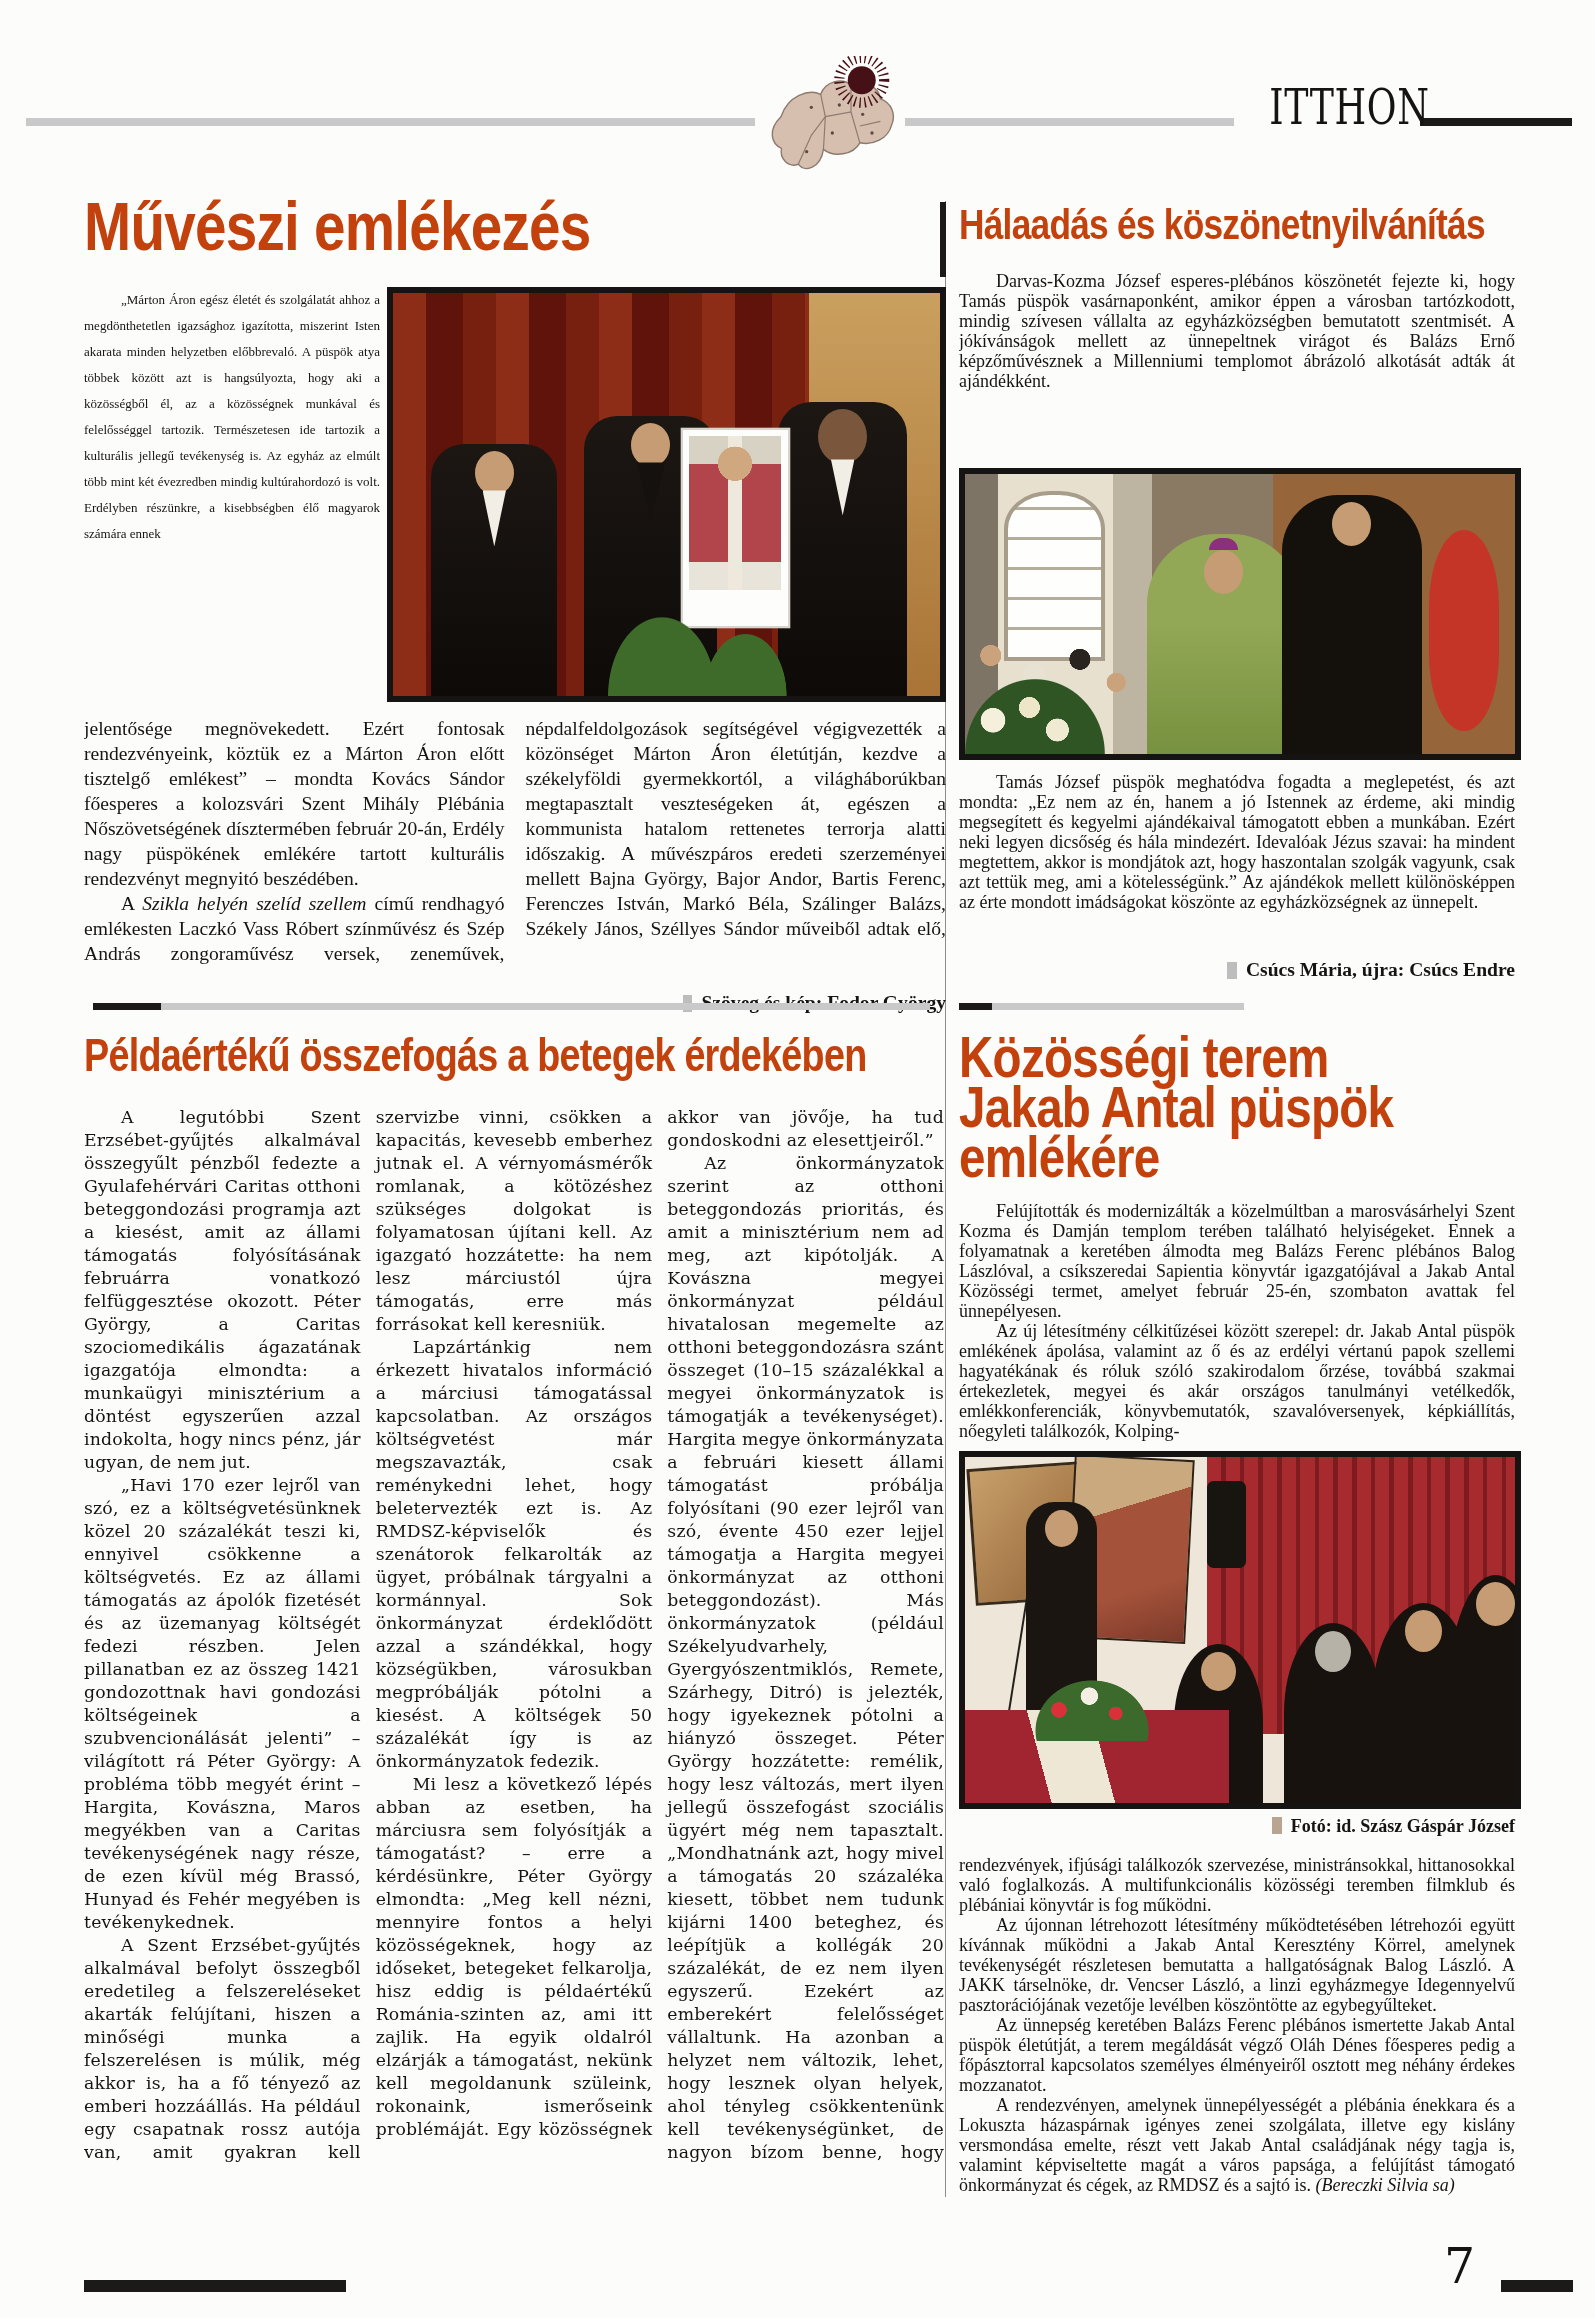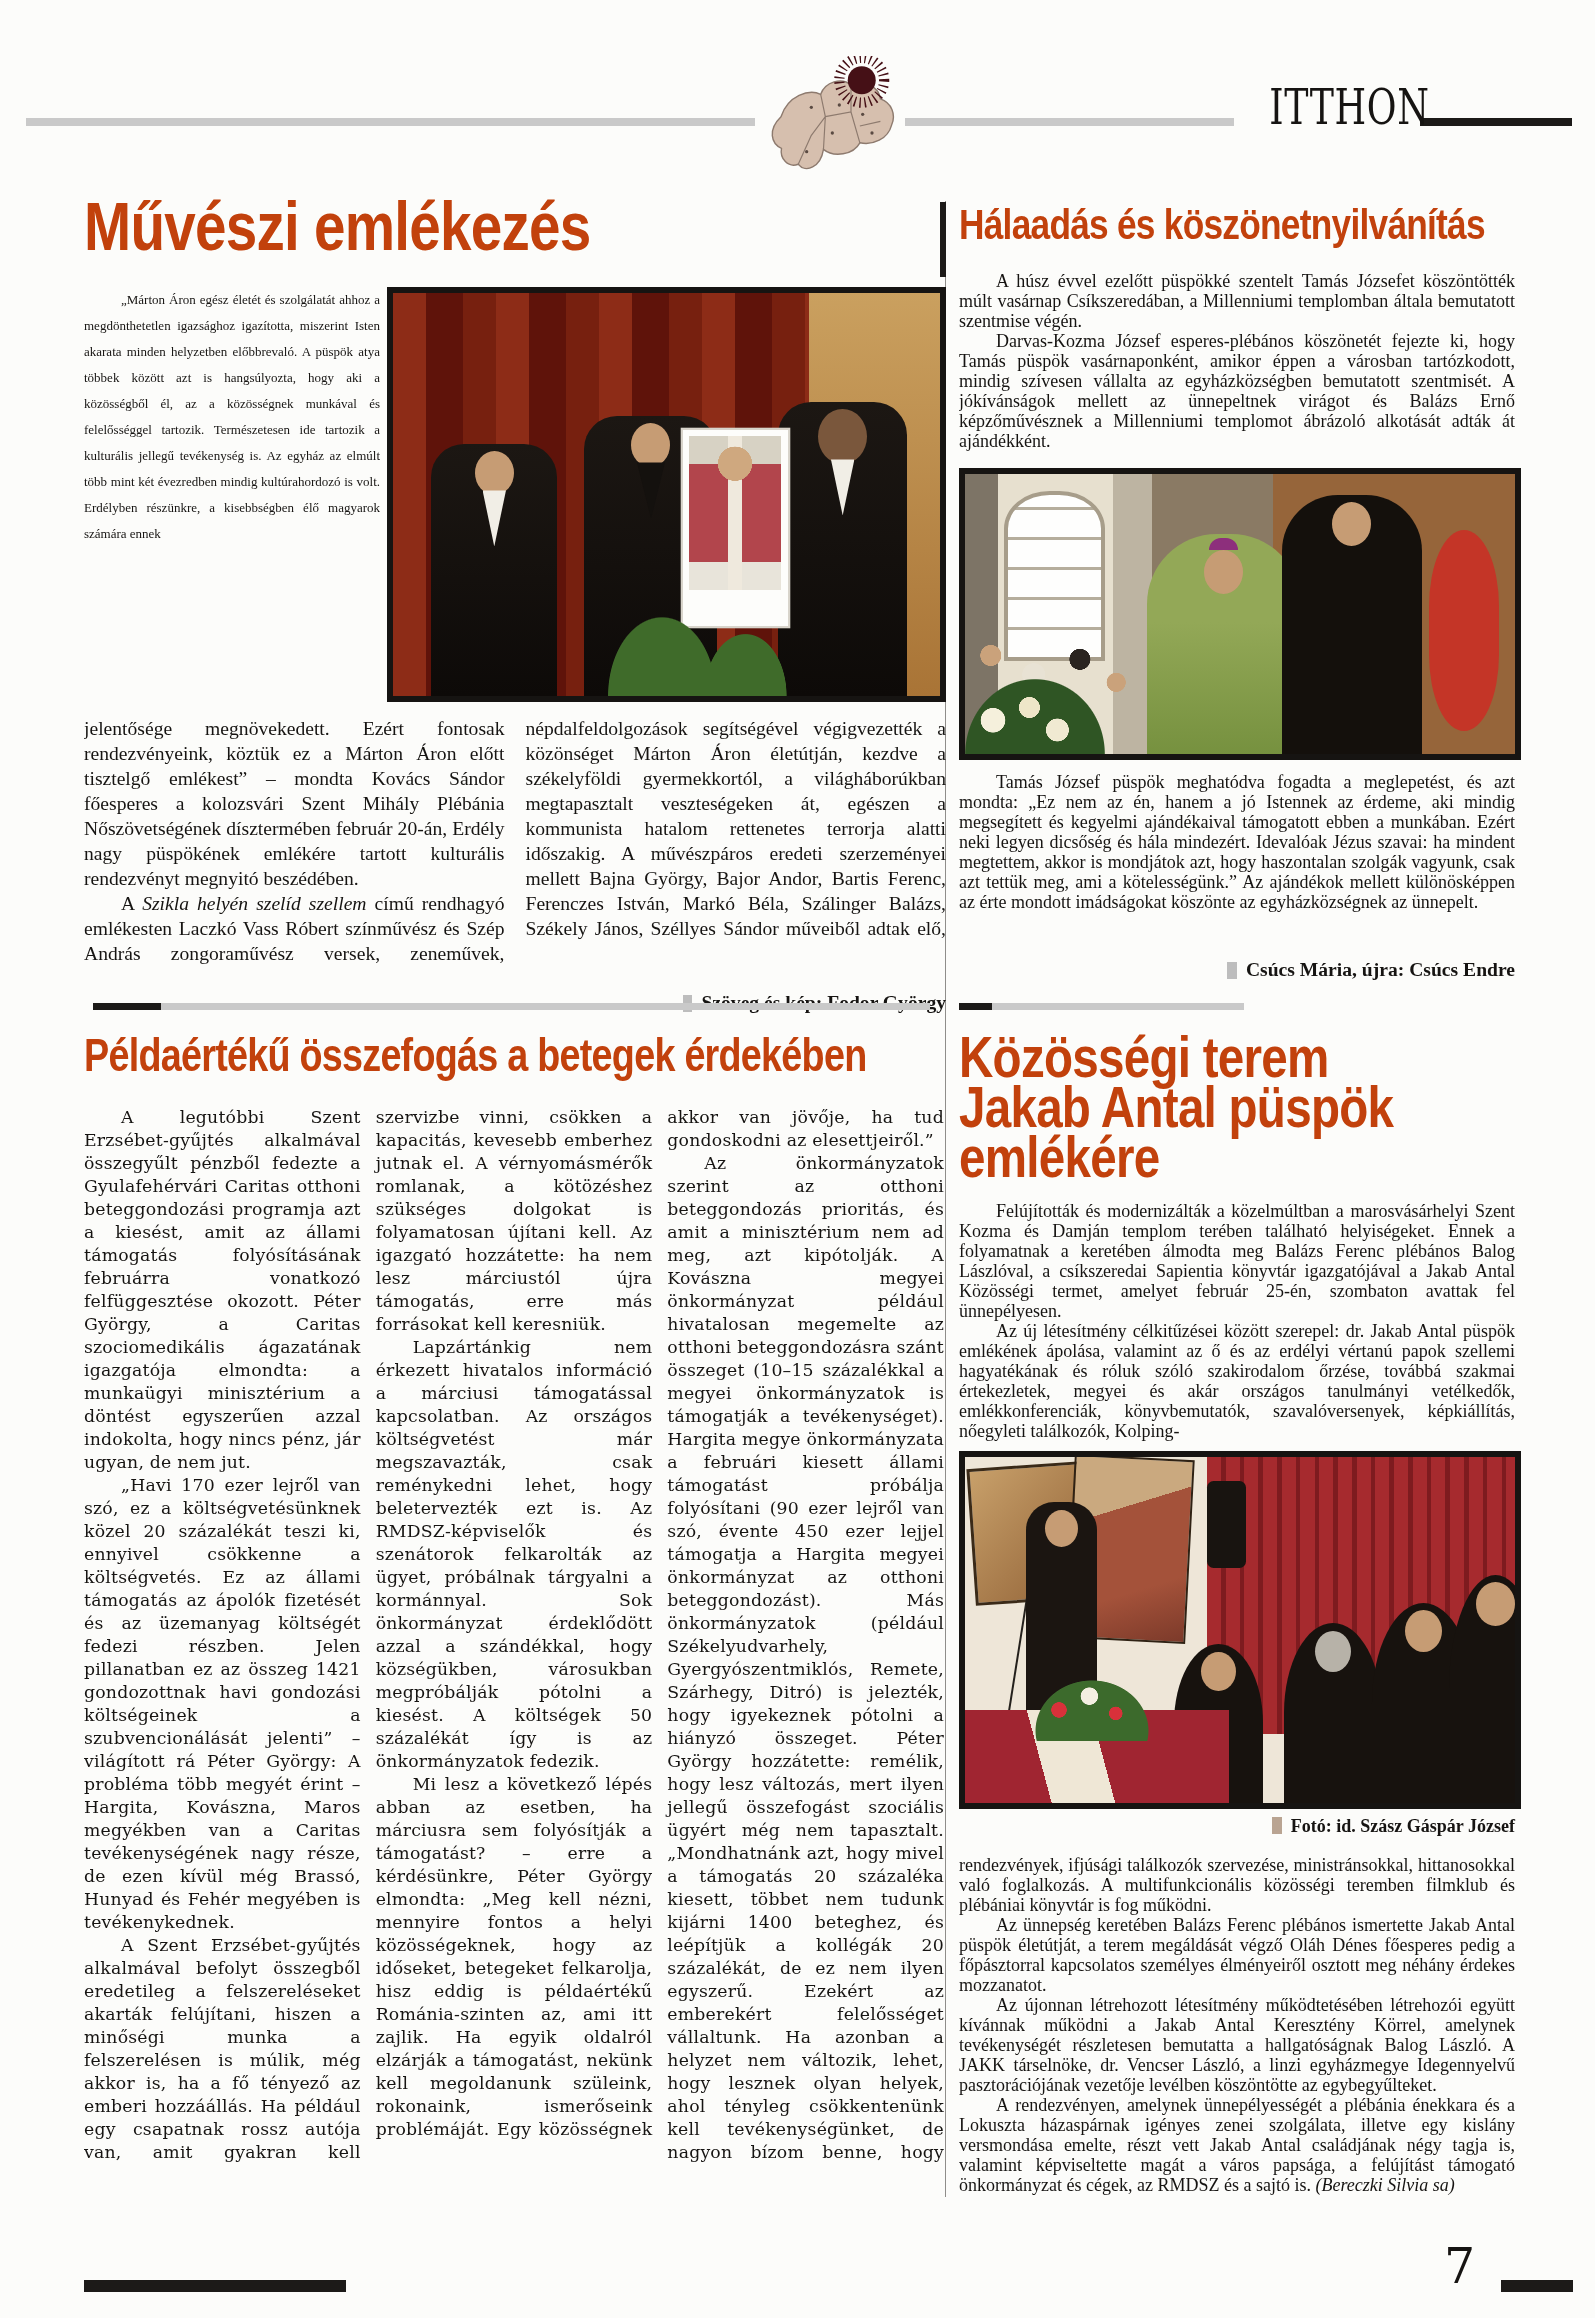--- a/index.html
+++ b/index.html
@@ -189,21 +189,20 @@
       <p>jelentősége megnövekedett. Ezért fontosak rendezvényeink, köztük ez a Márton Áron előtt tisztelgő emlékest” – mondta Kovács Sándor főesperes a kolozsvári Szent Mihály Plébánia Nőszövetségének dísztermében február 20-án, Erdély nagy püspökének emlékére tartott kulturális rendezvényt megnyitó beszédében.</p>
       <p class="ind"><span>A </span><span class="it">Szikla helyén szelíd szellem</span><span> című rendhagyó emlékesten Laczkó Vass Róbert színművész és Szép András zongoraművész versek, zeneművek, népdalfeldolgozások segítségével végigvezették a közönséget Márton Áron életútján, kezdve a székelyföldi gyermekkortól, a világháborúkban megtapasztalt veszteségeken át, egészen a kommunista hatalom rettenetes terrorja alatti időszakig. A művészpáros eredeti szerzeményei mellett Bajna György, Bajor Andor, Bartis Ferenc, Ferenczes István, Markó Béla, Szálinger Balázs, Székely János, Széllyes Sándor műveiből adtak elő, de felcsendült többek között Márton Áron kedvenc népdala is.</span></p>
 
     </div>
     <p class="byline"><span class="bmark"></span><span>Szöveg és kép: Fodor György</span></p>
   </div>
 
   <div class="art2">
     <h1 class="headline"><span>Hálaadás és köszönetnyilvánítás</span></h1>
     <div class="bodytext art2-lead">
-      <p class="ind">A húsz évvel ezelőtt püspökké szentelt Tamás Józsefet köszöntötték múlt vasárnap Csíkszeredában, a Millenniumi templomban általa bemutatott szentmise végén.</p>
       <p class="ind">Darvas-Kozma József esperes-plébános köszönetét fejezte ki, hogy Tamás püspök vasárnaponként, amikor éppen a városban tartózkodott, mindig szívesen vállalta az egyházközségben bemutatott szentmisét. A jókívánságok mellett az ünnepeltnek virágot és Balázs Ernő képzőművésznek a Millenniumi templomot ábrázoló alkotását adták át ajándékként.</p>
     </div>
     <div class="photo photo2">
       <div class="ph2-bg"></div>
       <div class="ph2-window"></div>
       <div class="ph2-crowd"></div>
       <div class="ph2-bishop">
         <div class="ph2-cap"></div>
         <div class="p-head"></div>
       </div>
@@ -267,22 +266,22 @@
         </div>
       <div class="ph3-man" style="left:88%;bottom:0;width:93px;height:66%;">
           <div class="p-head" style="width:39px;height:44px;"></div>
         </div>
       <div class="ph3-table"></div>
       <div class="ph3-flowers"></div>
     </div>
     <p class="caption"><span class="cmark"></span><span>Fotó: id. Szász Gáspár József</span></p>
     <div class="bodytext art4-bottom">
       <p>rendezvények, ifjúsági találkozók szervezése, ministránsokkal, hittanosokkal való foglalkozás. A multifunkcionális közösségi teremben filmklub és plébániai könyvtár is fog működni.</p>
+      <p class="ind">Az újonnan létrehozott létesítmény működtetésében létrehozói együtt kívánnak működni a Jakab Antal Keresztény Körrel, amelynek tevékenységét részletesen bemutatta a hallgatóságnak Balog László. A JAKK társelnöke, dr. Vencser László, a linzi egyházmegye Idegennyelvű pasztorációjának vezetője levélben köszöntötte az egybegyűlteket.</p>
       <p class="ind">Az ünnepség keretében Balázs Ferenc plébános ismertette Jakab Antal püspök életútját, a terem megáldását végző Oláh Dénes főesperes pedig a főpásztorral kapcsolatos személyes élményeiről osztott meg néhány érdekes mozzanatot.</p>
-      <p class="ind">Az újonnan létrehozott létesítmény működtetésében létrehozói együtt kívánnak működni a Jakab Antal Keresztény Körrel, amelynek tevékenységét részletesen bemutatta a hallgatóságnak Balog László. A JAKK társelnöke, dr. Vencser László, a linzi egyházmegye Idegennyelvű pasztorációjának vezetője levélben köszöntötte az egybegyűlteket.</p>
       <p class="ind"><span>A rendezvényen, amelynek ünnepélyességét a plébánia énekkara és a Lokuszta házaspárnak igényes zenei szolgálata, illetve egy kislány versmondása emelte, részt vett Jakab Antal családjának négy tagja is, valamint képviseltette magát a város papsága, a felújítást támogató önkormányzat és cégek, az RMDSZ és a sajtó is. </span><span class="credit">(Bereczki Silvia sa)</span></p>
     </div>
   </div>
 
   <div class="foot-bar-left"></div>
   <div class="pageno">7</div>
   <div class="foot-bar-right"></div>
 
 </div>
 

